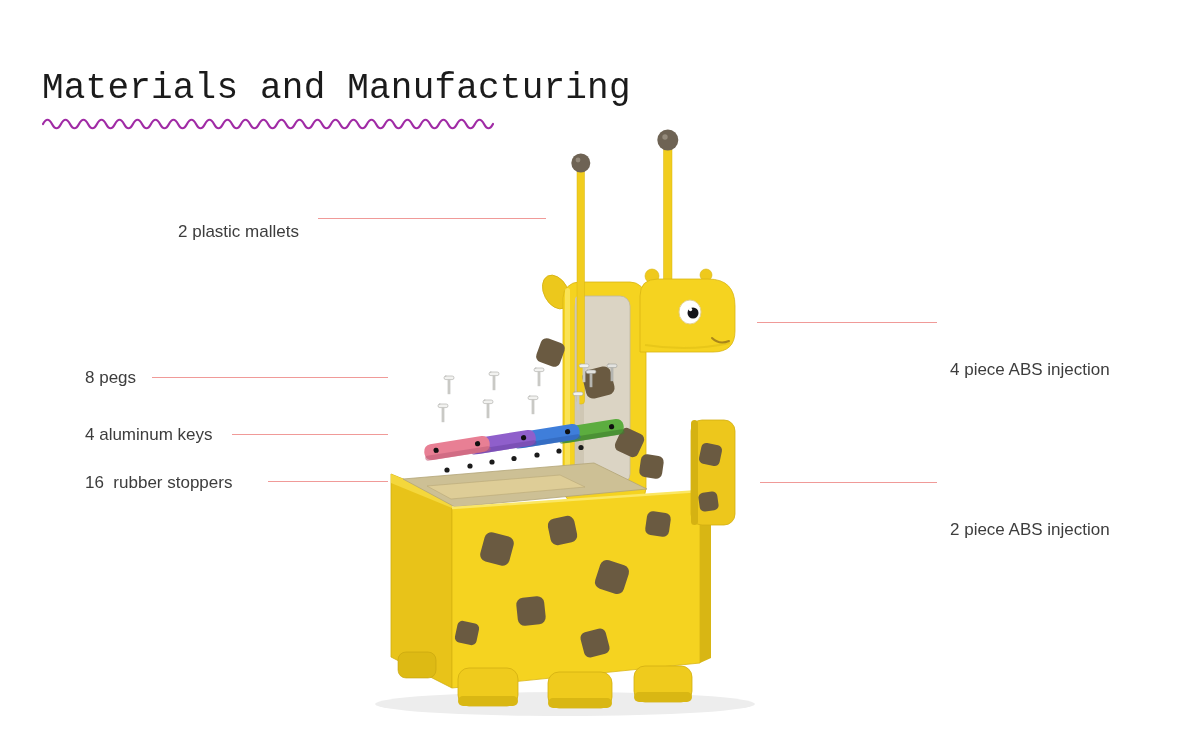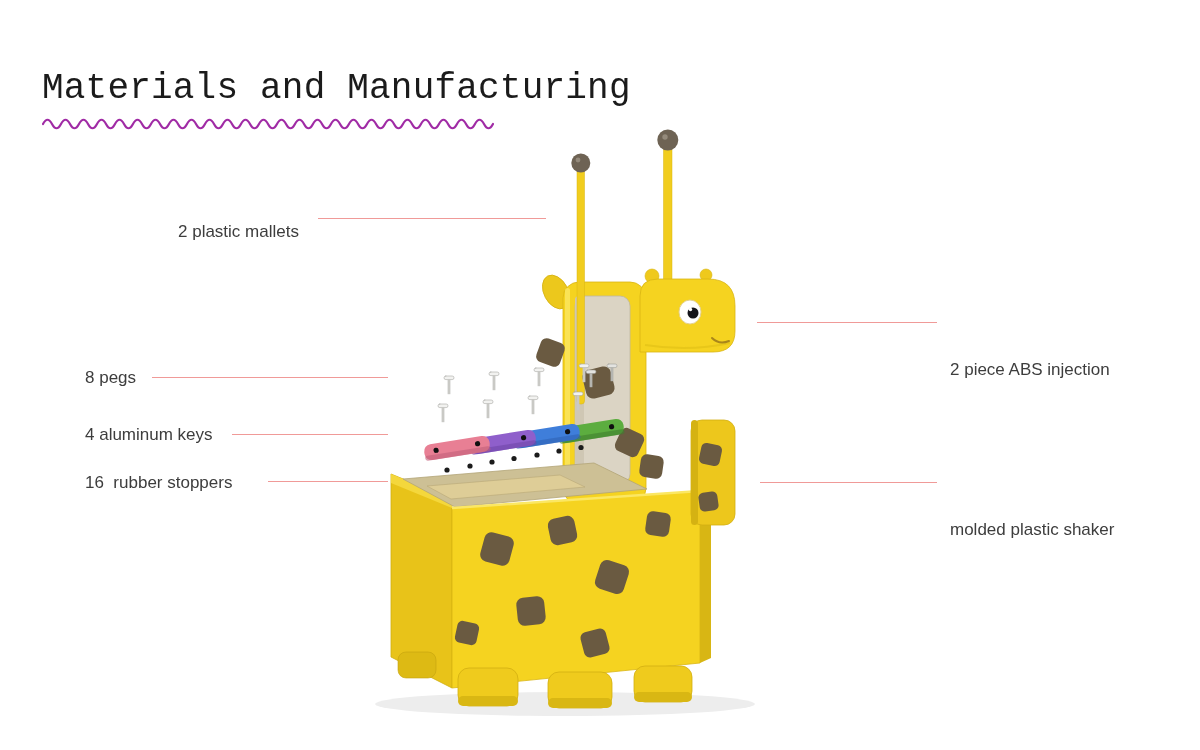--- a/index.html
+++ b/index.html
@@ -216,20 +216,20 @@
 <span class="callout-label" style="left:85px;top:366px;">8 pegs</span>
 <span class="leader" style="left:152px;top:377px;width:236px;"></span>
 
 <span class="callout-label" style="left:85px;top:423px;">4 aluminum keys</span>
 <span class="leader" style="left:232px;top:434px;width:156px;"></span>
 
 <span class="callout-label" style="left:85px;top:471px;">16  rubber stoppers</span>
 <span class="leader" style="left:268px;top:481px;width:120px;"></span>
 
 <span class="callout-label" style="left:950px;top:312px;">
+  <span style="display:block">4 piece ABS injection</span>
+</span>
+<span class="leader" style="left:757px;top:322px;width:180px;"></span>
+
+<span class="callout-label" style="left:950px;top:472px;">
   <span style="display:block">2 piece ABS injection</span>
 </span>
-<span class="leader" style="left:757px;top:322px;width:180px;"></span>
-
-<span class="callout-label" style="left:950px;top:472px;">
-  <span style="display:block">molded plastic shaker</span>
-</span>
 <span class="leader" style="left:760px;top:482px;width:177px;"></span>
 
 </body></html>

